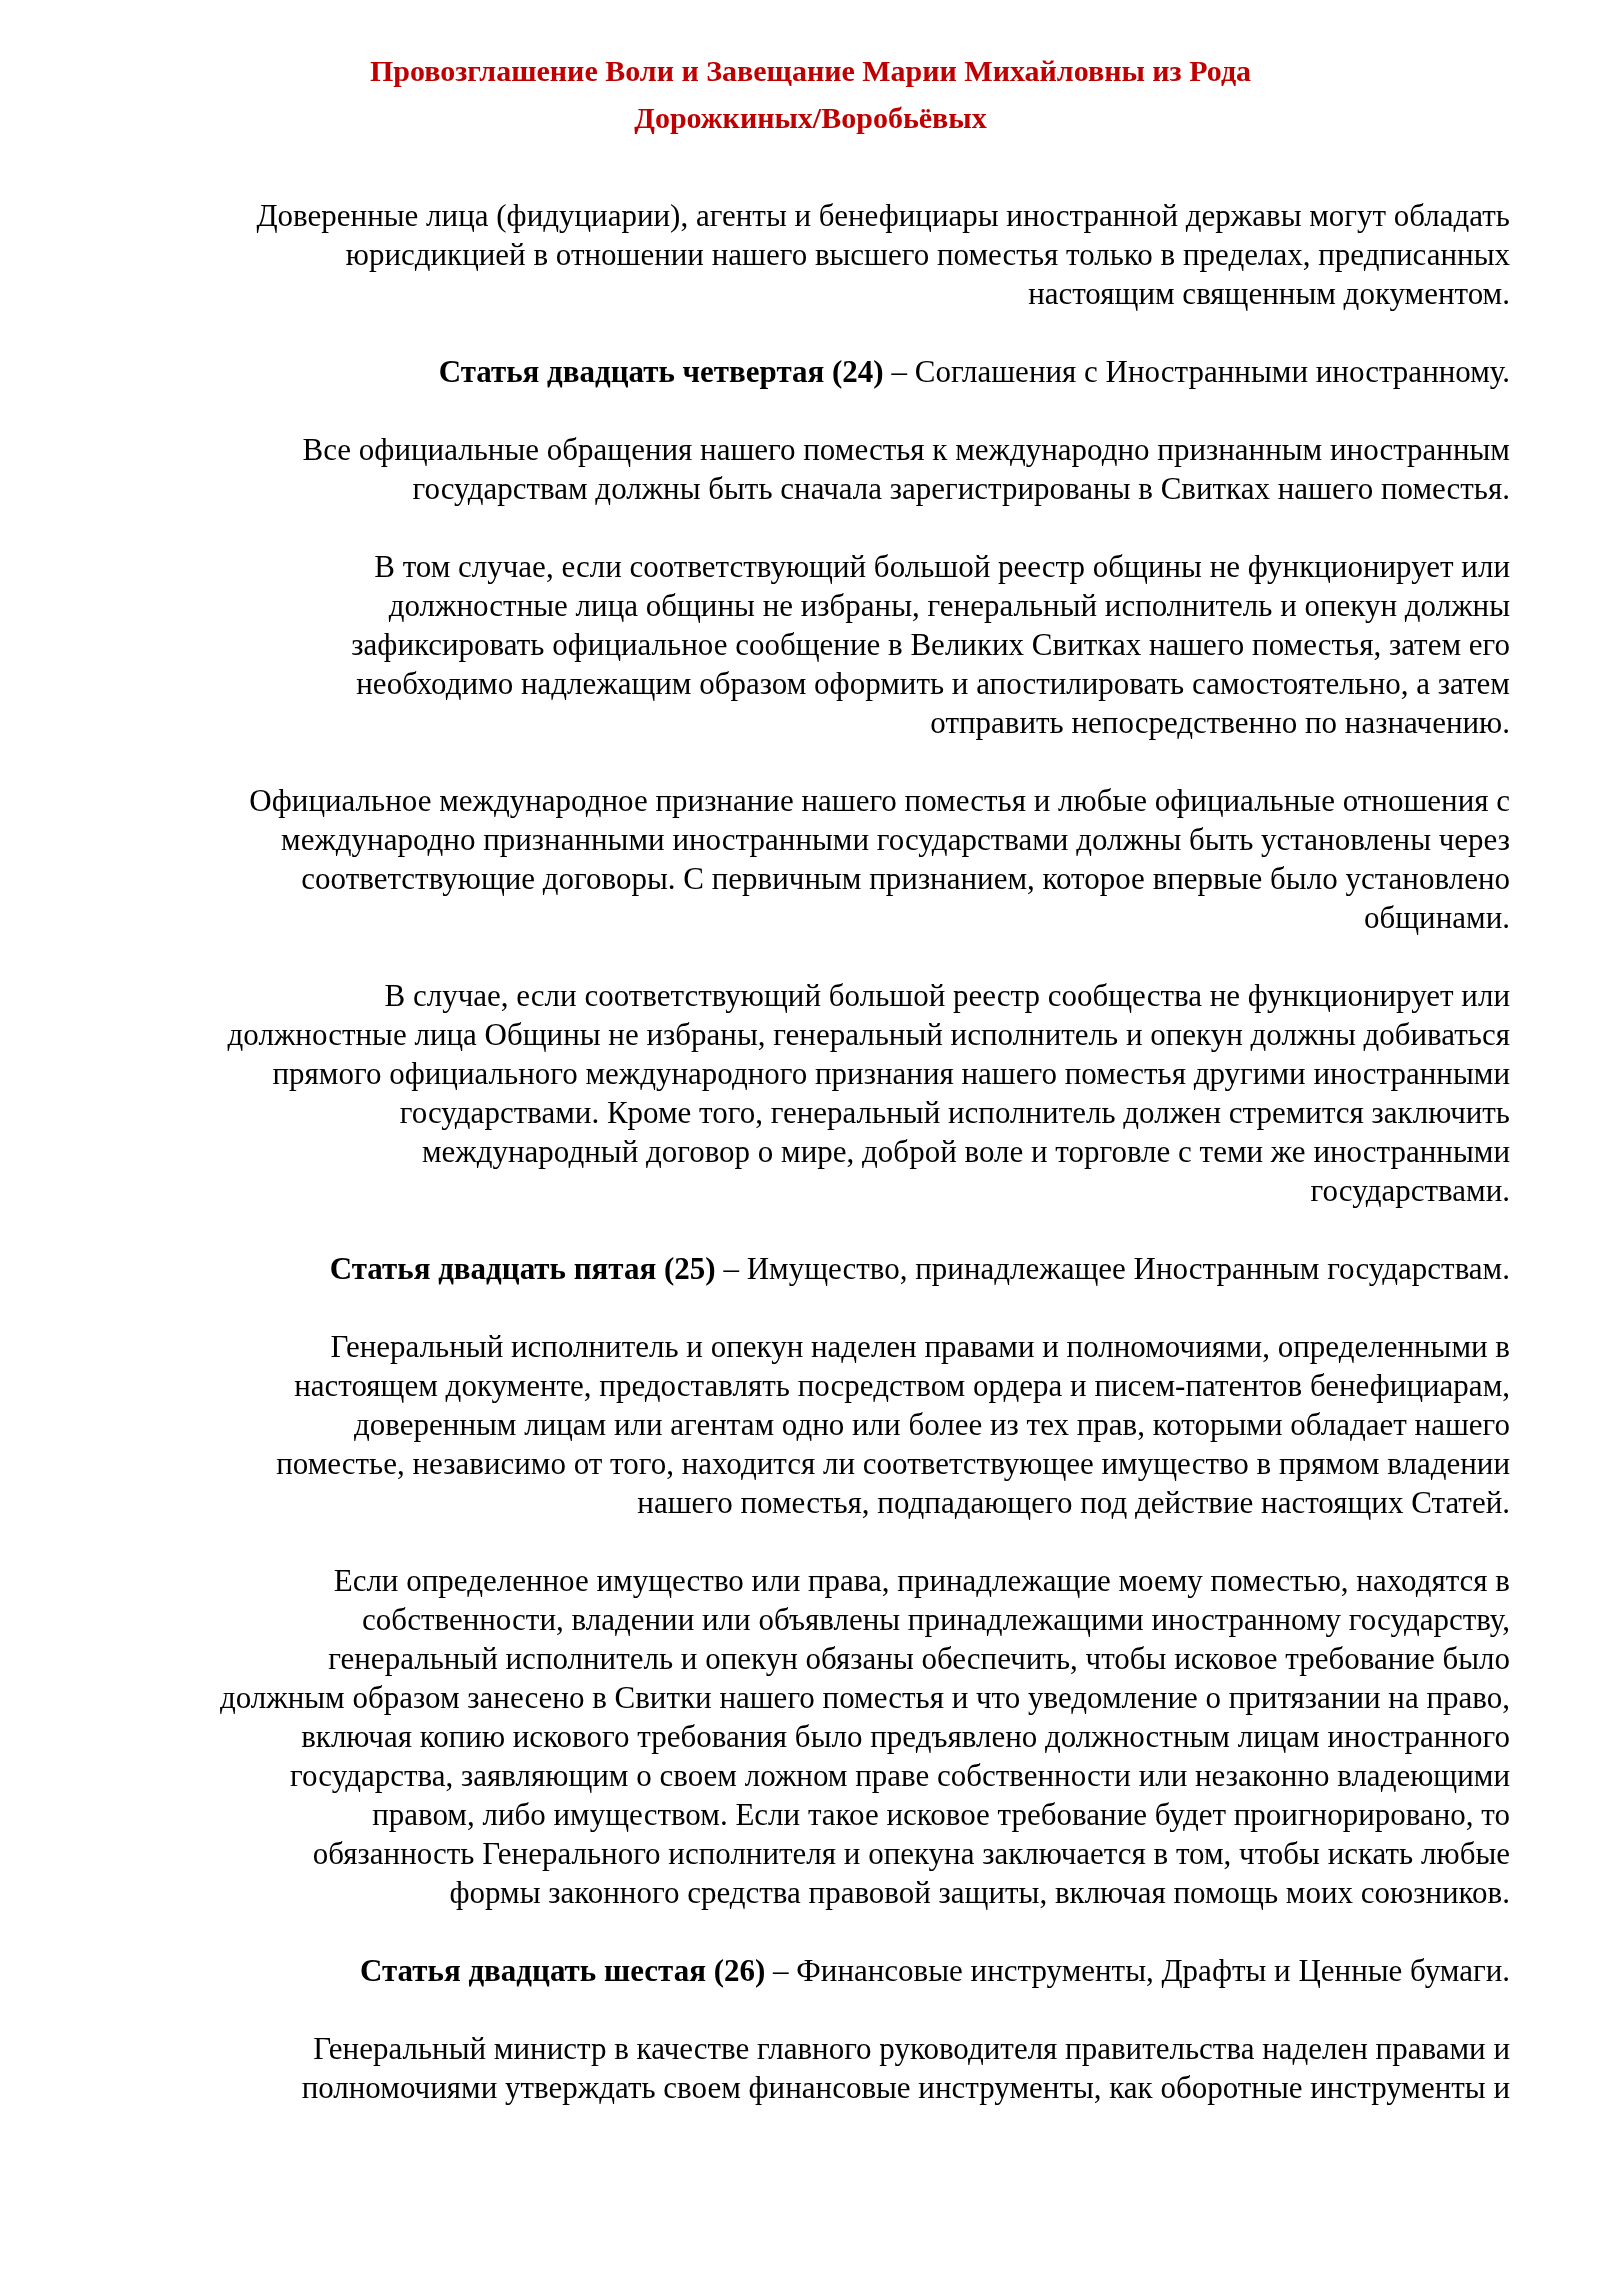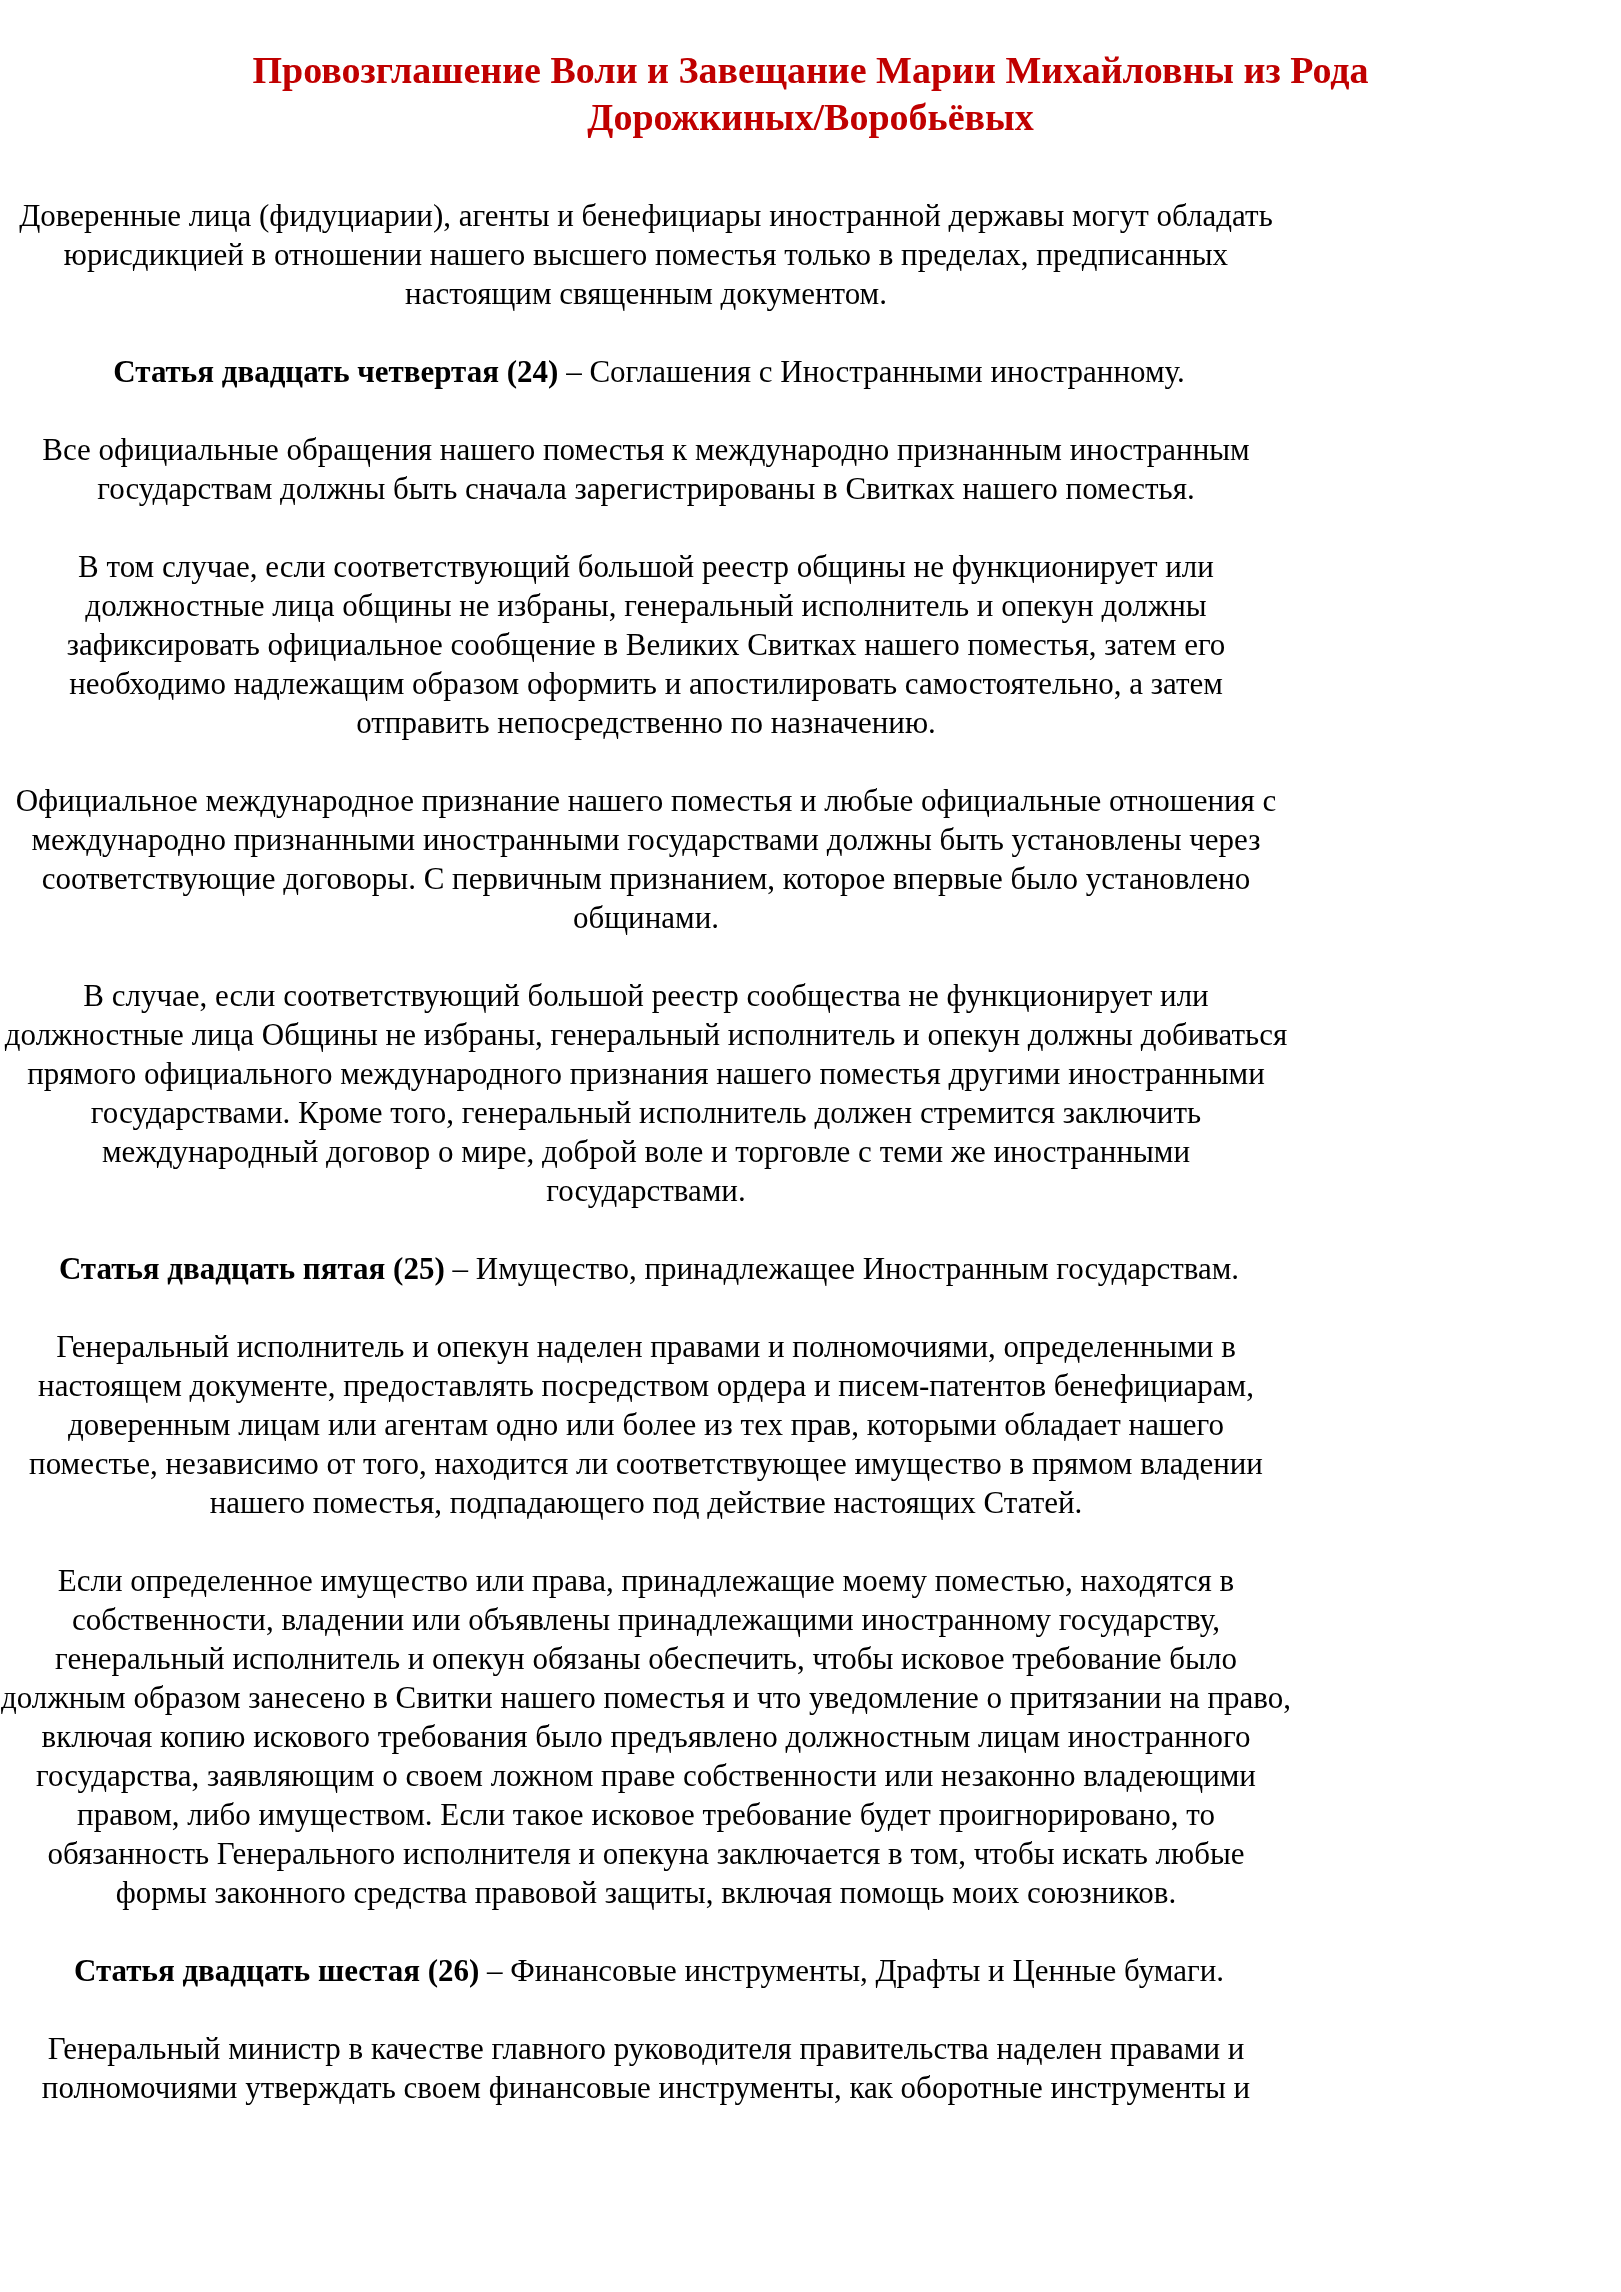--- a/index.html
+++ b/index.html
@@ -18,31 +18,32 @@
     min-height: 2293px;
     padding-top: 47px;
     background: #ffffff;
     font-family: "Liberation Serif", "DejaVu Serif", serif;
     color: #000000;
   }
   .doc-header {
     width: 1621px;
     text-align: center;
     font-weight: 700;
-    font-size: 38px;
+    font-size: 30px;
     line-height: 47px;
     color: #C00000;
   }
   .doc-body {
     box-sizing: content-box;
     margin-top: 55px;
+    padding-left: 218px;
     width: 1292px;
     font-size: 31px;
     line-height: 39px;
-    text-align: center;
+    text-align: right;
   }
   .doc-body p {
     margin: 0 0 39px 0;
   }
   .doc-body p.article-heading .bold {
     font-weight: 700;
     margin-left: 6px;
   }
 </style>
 </head>

